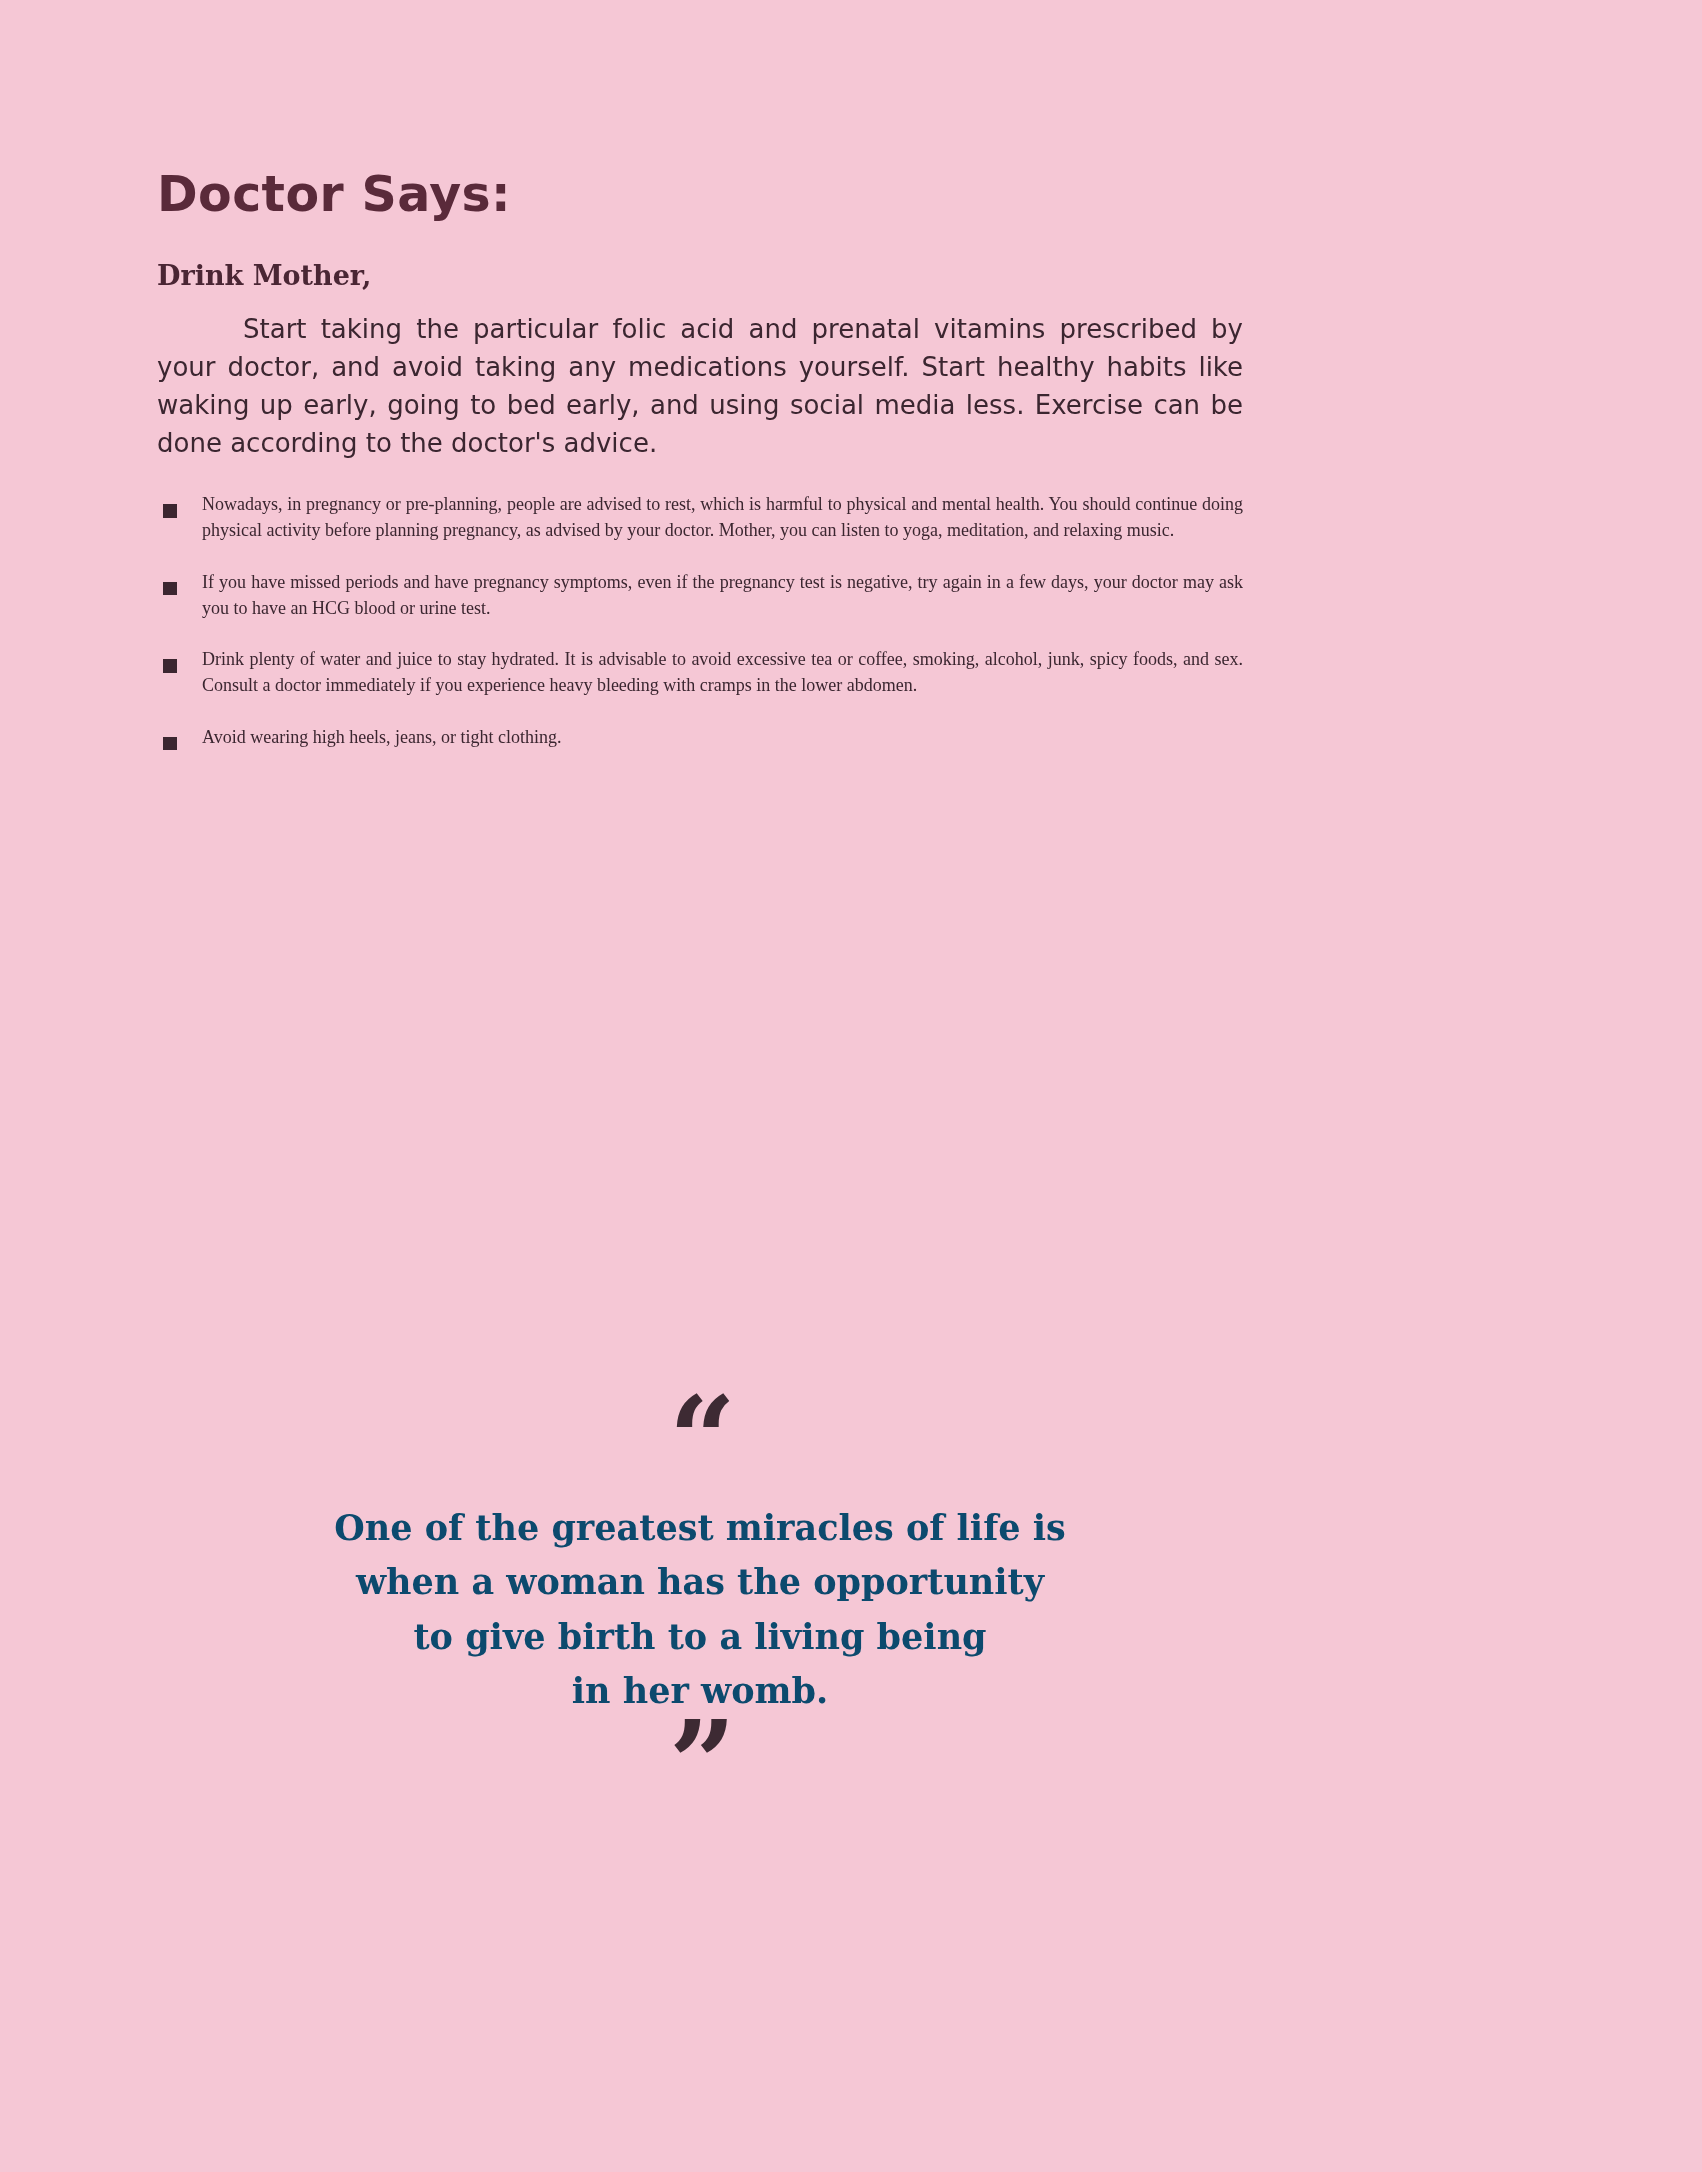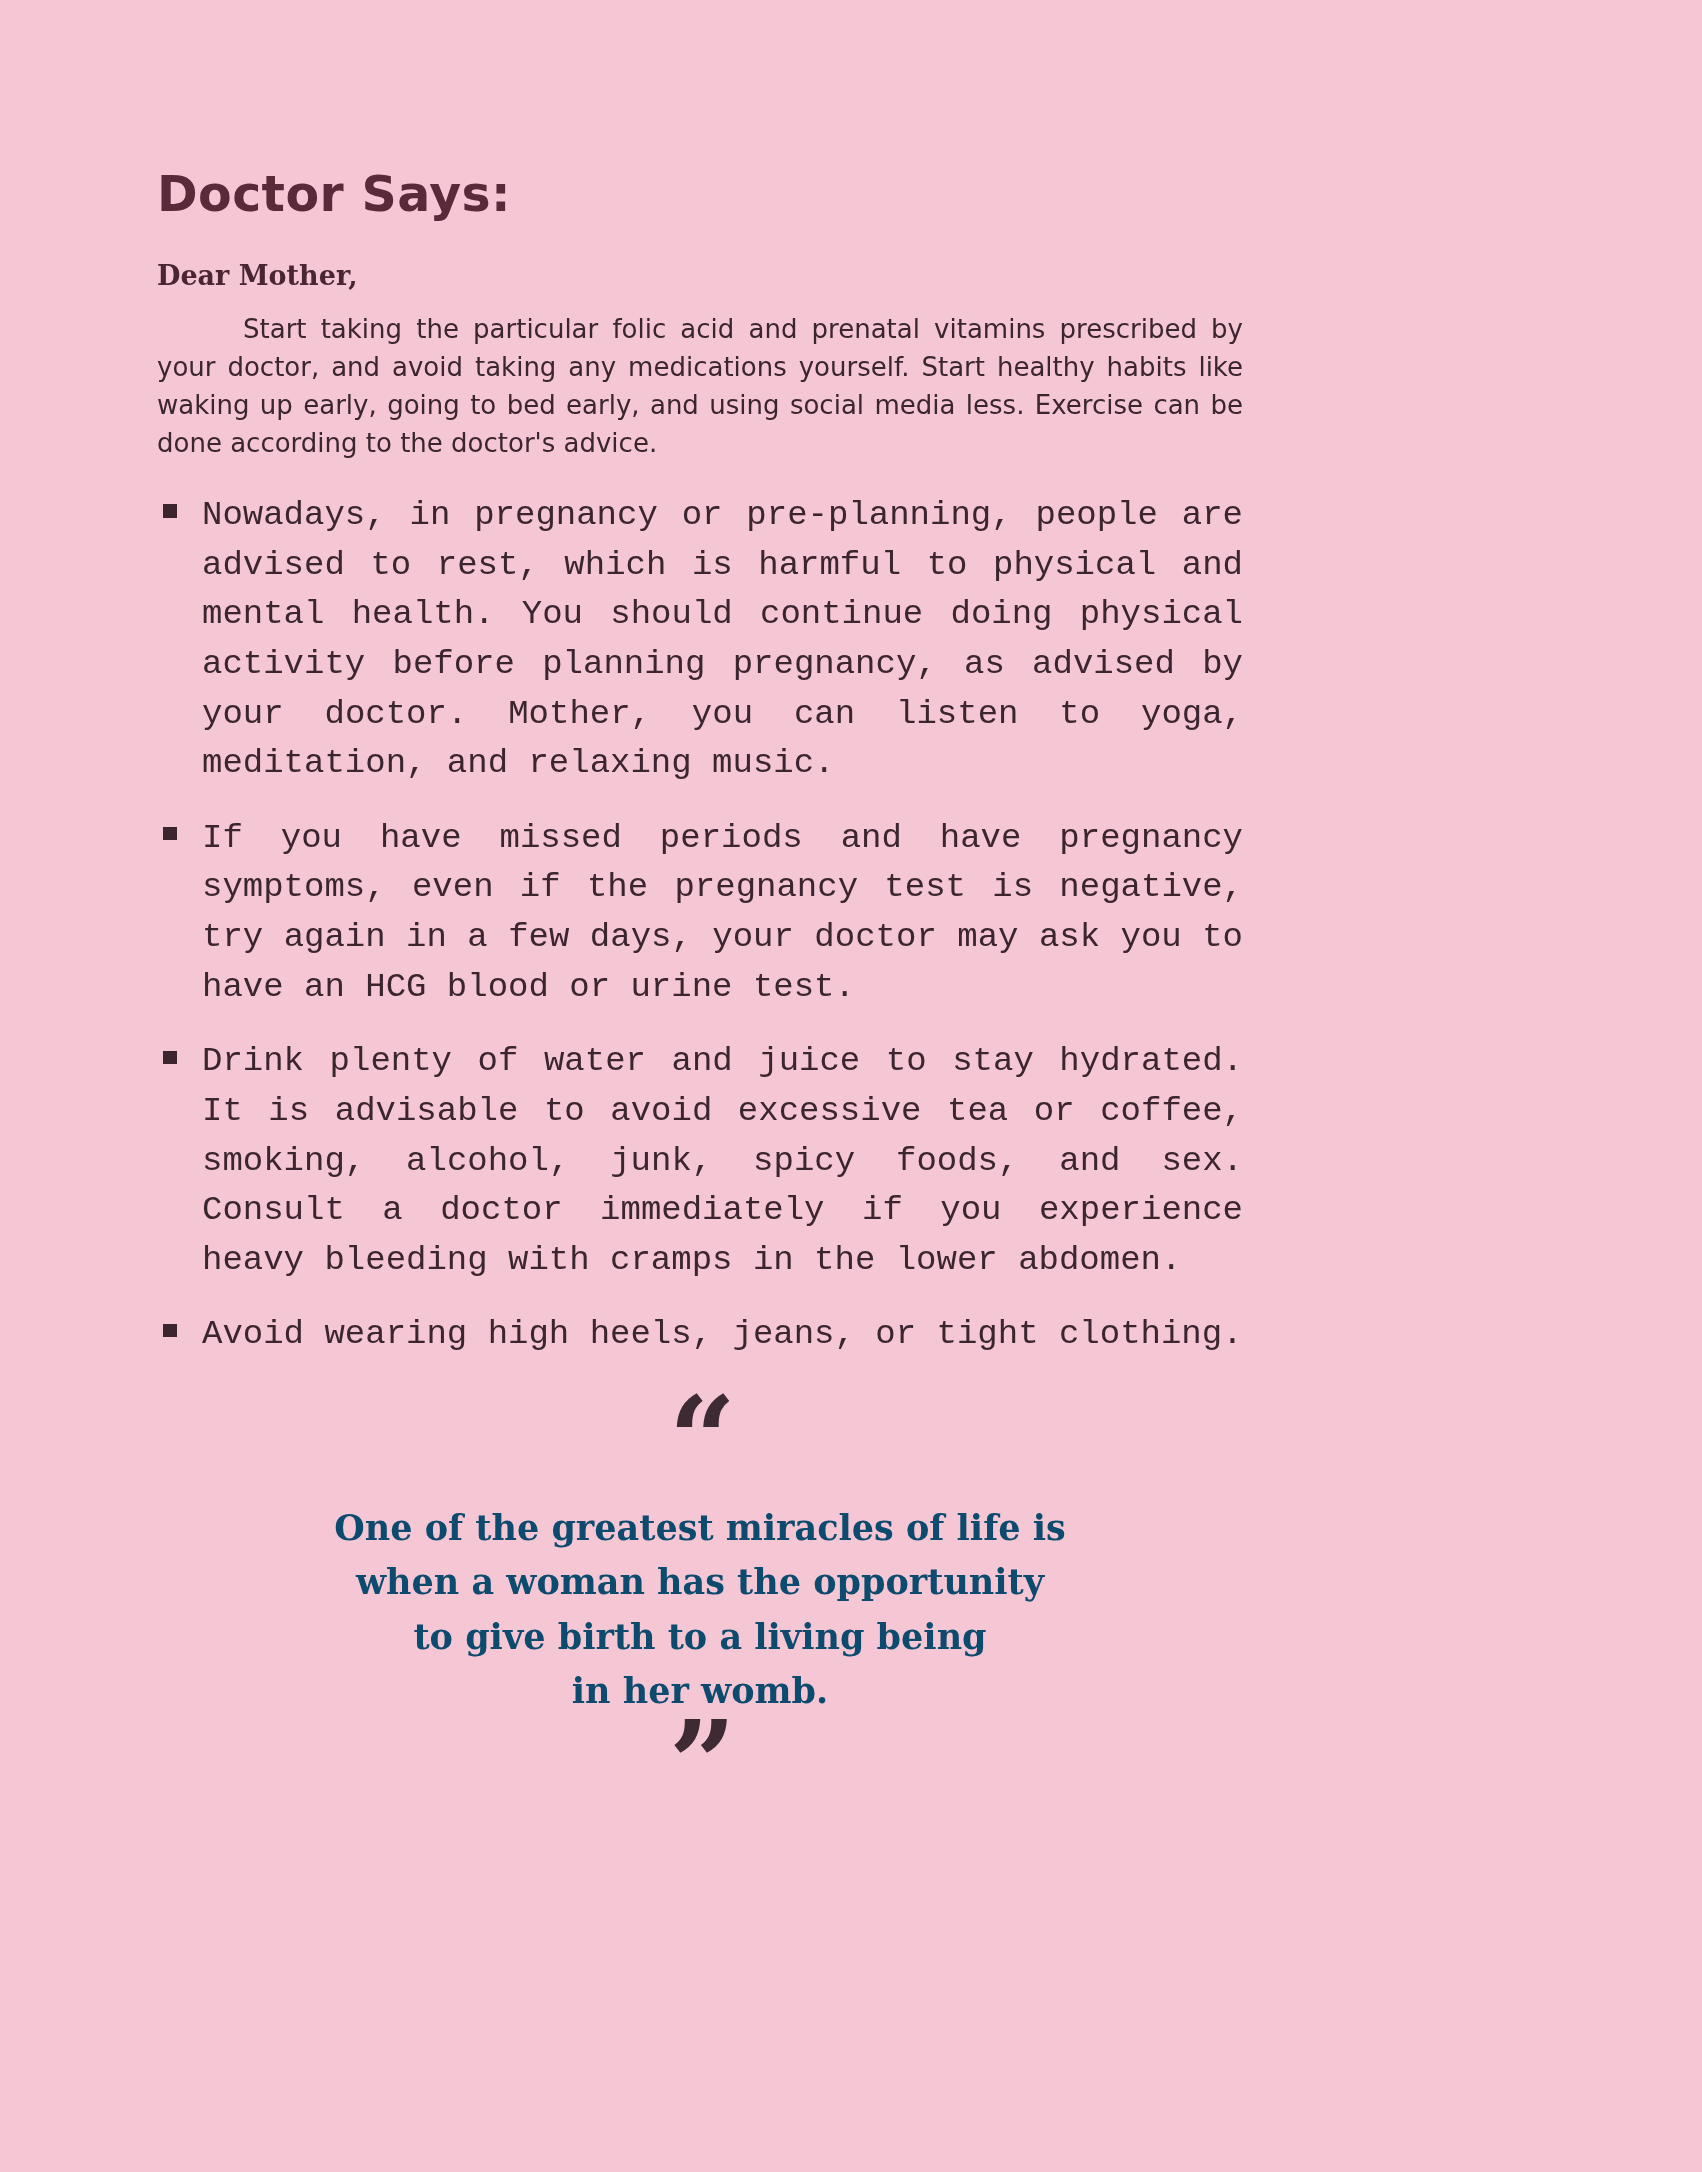--- a/index.html
+++ b/index.html
@@ -49,22 +49,22 @@
   .bullet-list {
     list-style: none;
     margin: 0;
     padding: 0;
     max-width: 1401px;
   }
   .bullet-item {
     position: relative;
     padding-left: 45px;
     margin-bottom: 25px;
-    font-family: Liberation Mono, monospace;
-    font-size: 34px;
+    font-family: Liberation Serif, serif;
+    font-size: 18px;
     line-height: 1.46;
     color: #3b2630;
     text-align: justify;
   }
   .bullet-item:last-child {
     margin-bottom: 16px;
   }
   .bullet-marker {
     position: absolute;
     left: 6.3px;
@@ -107,21 +107,21 @@
     line-height: 1.55;
   }
 </style>
 </head>
 <body>
 
 <div class="page">
 
   <h1 class="doc-title">Doctor Says:</h1>
 
-  <p class="salutation">Dear Mother,</p>
+  <p class="salutation">Drink Mother,</p>
 
   <p class="intro-para">Start taking the particular folic acid and prenatal vitamins prescribed by your doctor, and avoid taking any medications yourself. Start healthy habits like waking up early, going to bed early, and using social media less. Exercise can be done according to the doctor's advice.</p>
 
   <ul class="bullet-list">
     <li class="bullet-item">
       <span class="bullet-marker"></span>
       <span class="bullet-text">Nowadays, in pregnancy or pre-planning, people are advised to rest, which is harmful to physical and mental health. You should continue doing physical activity before planning pregnancy, as advised by your doctor. Mother, you can listen to yoga, meditation, and relaxing music.</span>
     </li>
     <li class="bullet-item">
       <span class="bullet-marker"></span>

